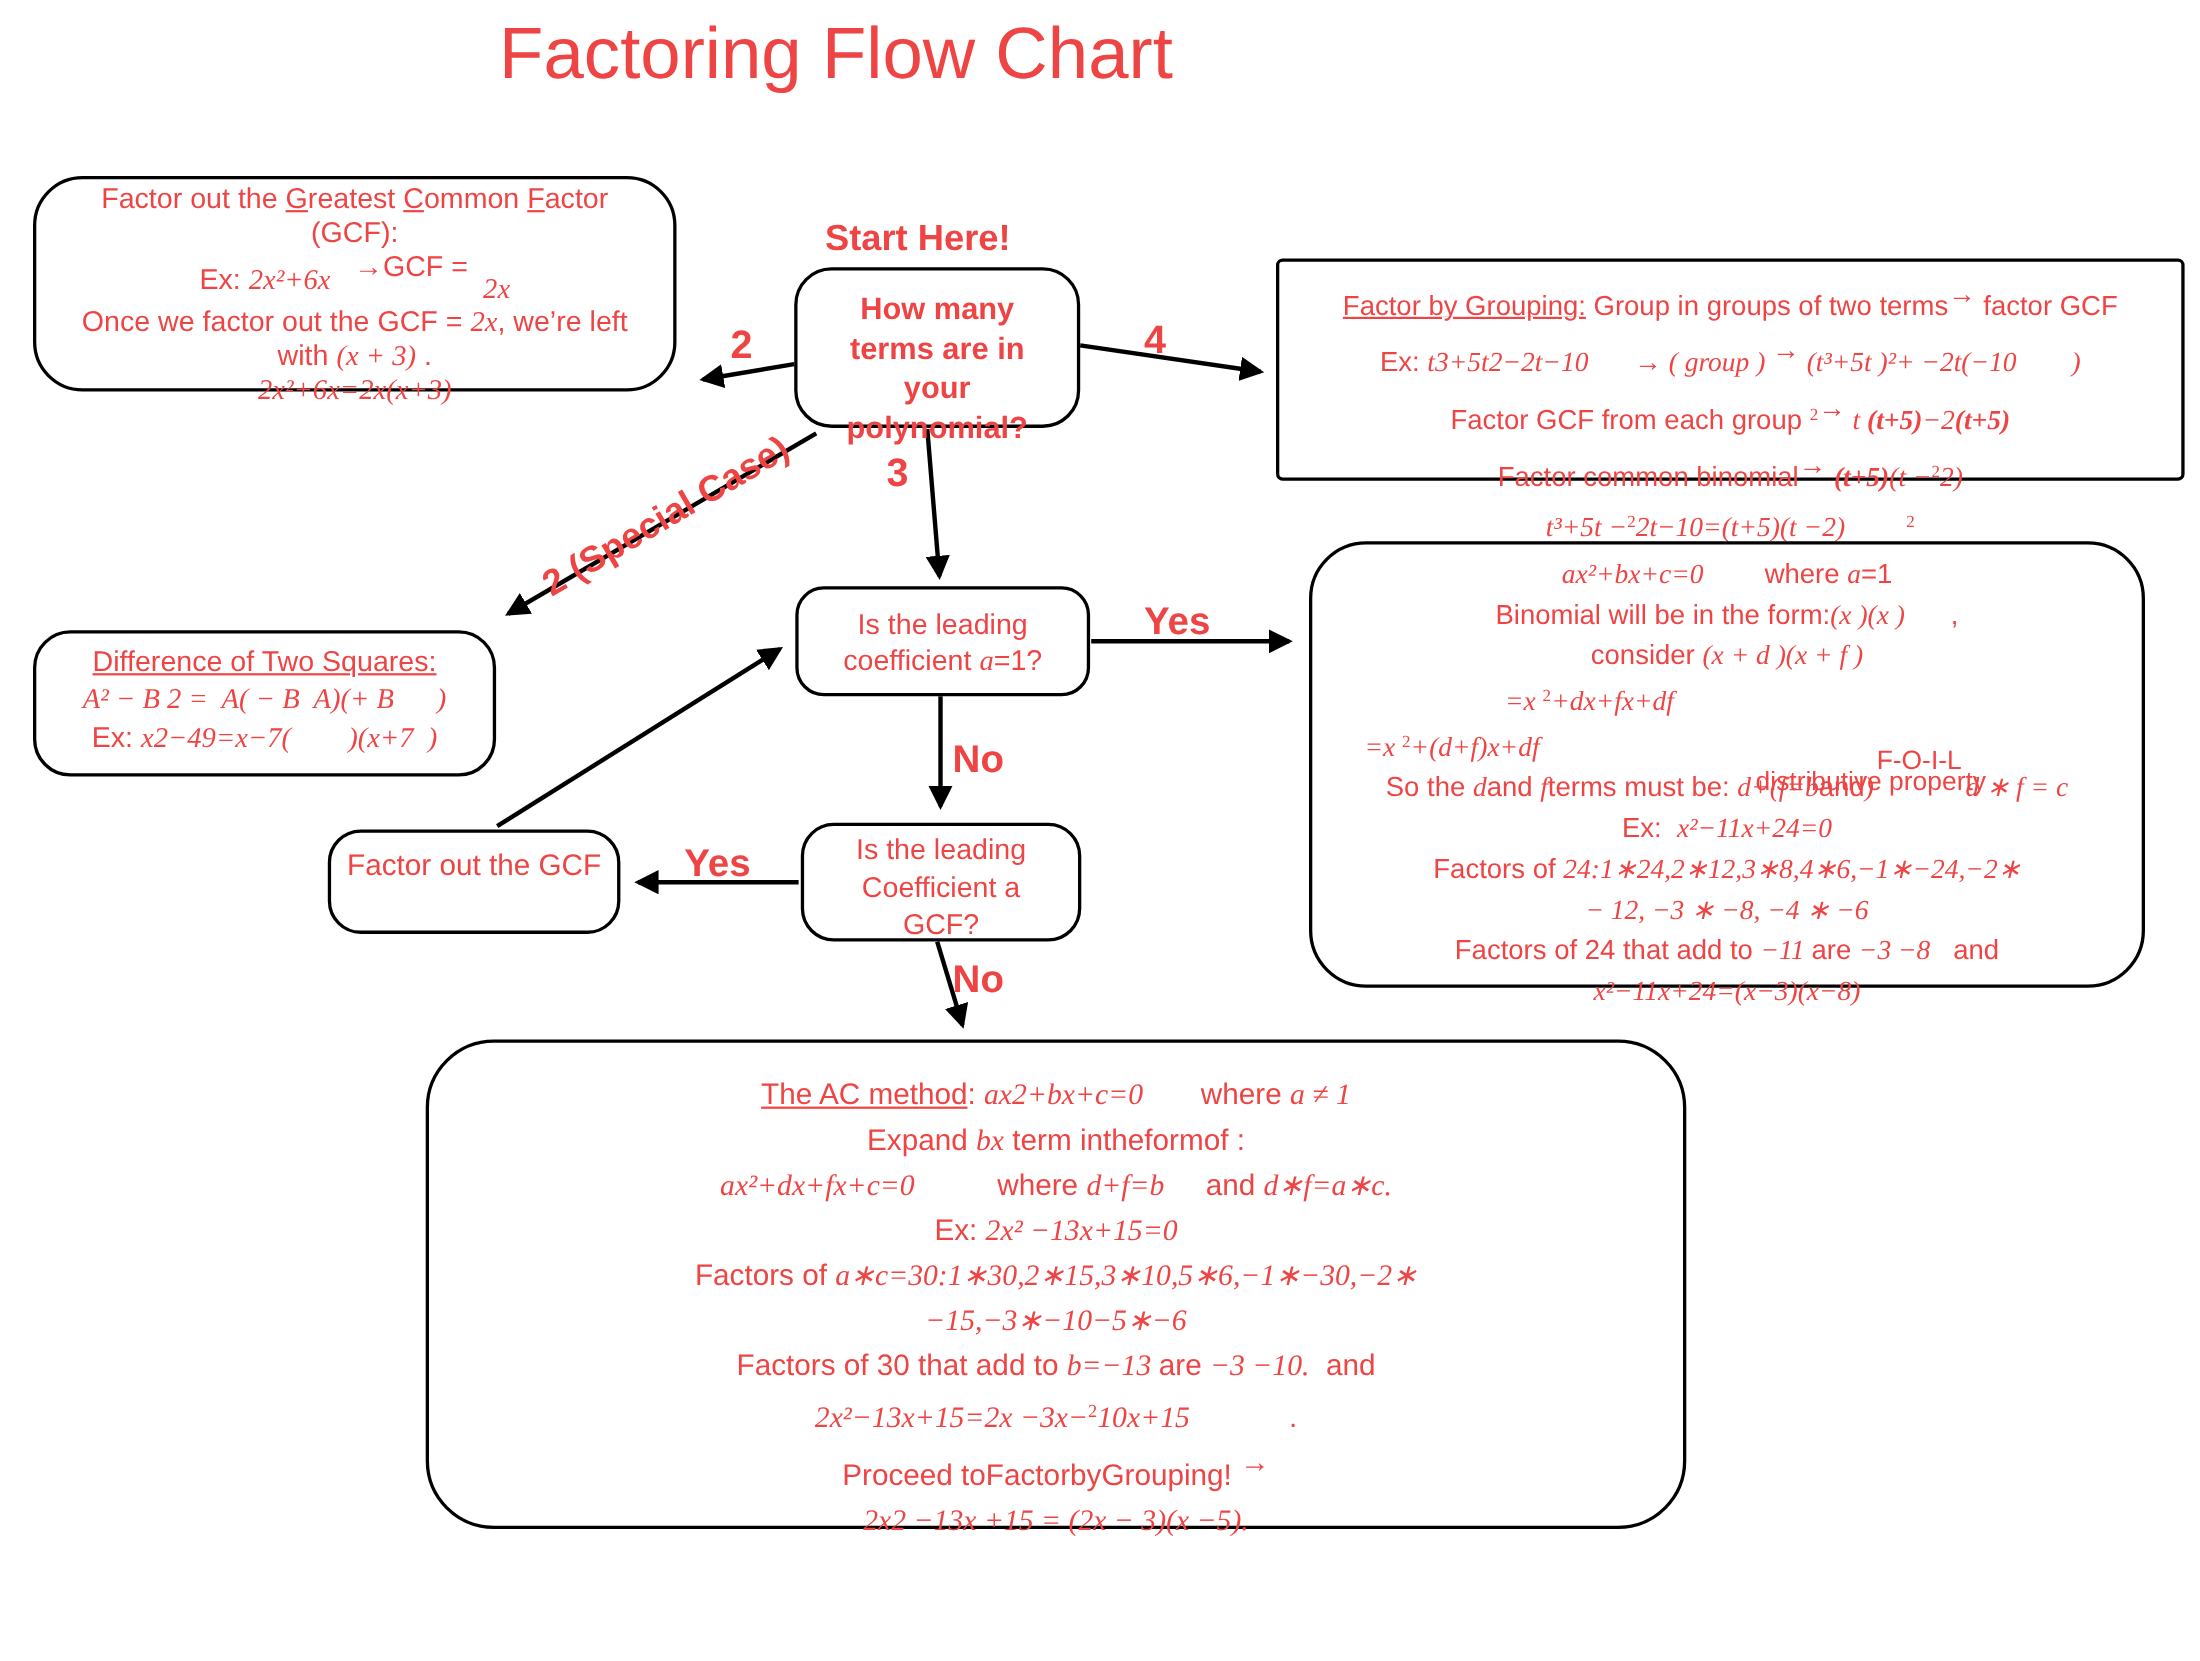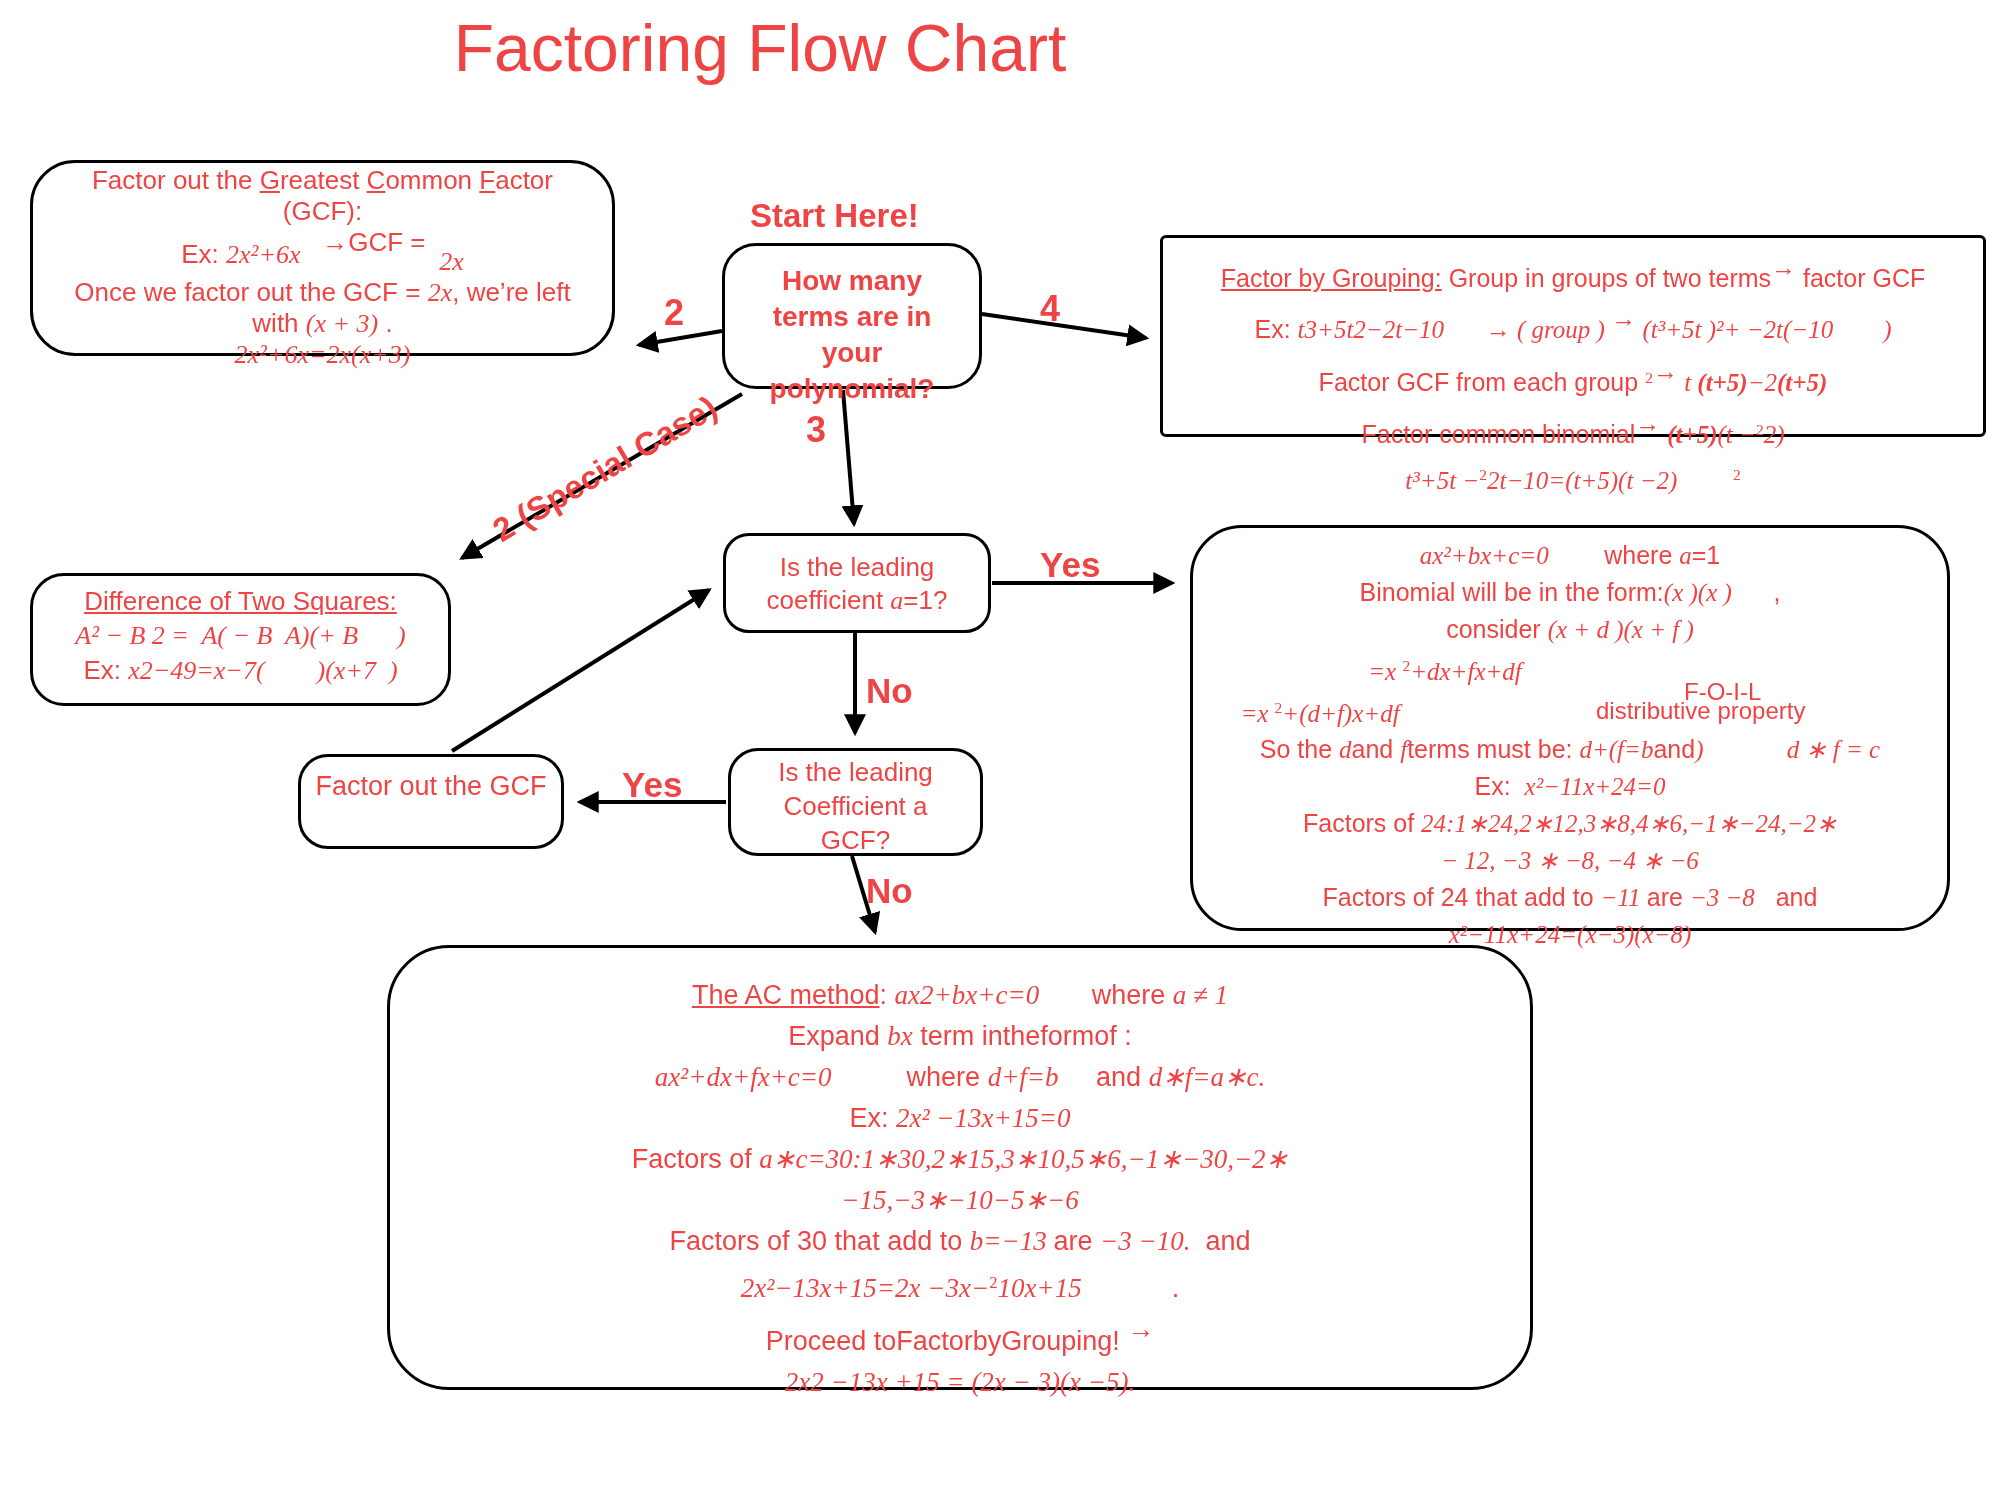--- a/index.html
+++ b/index.html
@@ -20,28 +20,28 @@
   .hi{vertical-align:0.45em;}
   .sup{vertical-align:0.55em;font-size:0.62em;font-family:"Liberation Serif",serif;}
   .mlow{font-family:"Liberation Serif",serif;font-style:italic;vertical-align:-0.3em;}
   .lbl{position:absolute;font-weight:bold;}
   
   #gcf-box{left:30px;top:160px;width:585px;height:196px;border-radius:45px;font-size:26px;line-height:31px;padding-top:2px;}
   #start-box{left:722px;top:243px;width:260px;height:146px;border-radius:34px;font-size:28px;line-height:36px;font-weight:bold;padding:17px 26px;}
   #grouping-box{left:1160px;top:235px;width:826px;height:202px;border-radius:6px;font-size:25px;line-height:40px;padding-top:9px;}
   #dots-box{left:30px;top:573px;width:421px;height:133px;border-radius:34px;font-size:26px;line-height:34px;padding-top:8px;}
   #coeff1-box{left:723px;top:533px;width:268px;height:100px;border-radius:26px;font-size:26px;line-height:33px;padding-top:15px;}
-  #binomial-box{left:1190px;top:492px;width:760px;height:406px;border-radius:52px;font-size:25px;line-height:36px;padding-top:9px;margin-top:33px;}
+  #binomial-box{left:1190px;top:492px;width:760px;height:406px;border-radius:52px;font-size:25px;line-height:36px;padding-top:9px;}
   #gcfq-box{left:728px;top:748px;width:255px;height:108px;border-radius:30px;font-size:26px;line-height:34px;padding-top:4px;}
   #factorgcf-box{left:298px;top:754px;width:266px;height:95px;border-radius:30px;font-size:27px;line-height:33px;padding-top:13px;}
   #ac-box{left:387px;top:945px;width:1146px;height:445px;border-radius:62px;font-size:27px;line-height:41px;padding-top:27px;}
   
   .bl3{padding-right:250px;}
   .bl4{padding-right:500px;}
-  #foil-note{position:absolute;left:1596px;top:680px;font-size:24px;line-height:23px;text-align:left;}
+  #foil-note{position:absolute;left:1596px;top:680px;font-size:24px;line-height:23px;text-align:center;}
   #foil-note .n1{padding-left:88px;}
   #foil-note .n2{margin-top:-4px;}
   
   #lbl-title{position:absolute;left:440px;top:10px;width:640px;text-align:center;font-size:66px;}
   #lbl-start{left:750px;top:197px;font-size:33px;}
   #lbl-2{left:664px;top:292px;font-size:36px;}
   #lbl-4{left:1040px;top:288px;font-size:36px;}
   #lbl-3{left:806px;top:409px;font-size:36px;}
   #lbl-special{left:440px;top:450px;width:330px;text-align:center;font-size:33px;transform:rotate(-30.5deg);}
   #lbl-yes1{left:1040px;top:545px;font-size:35px;}

